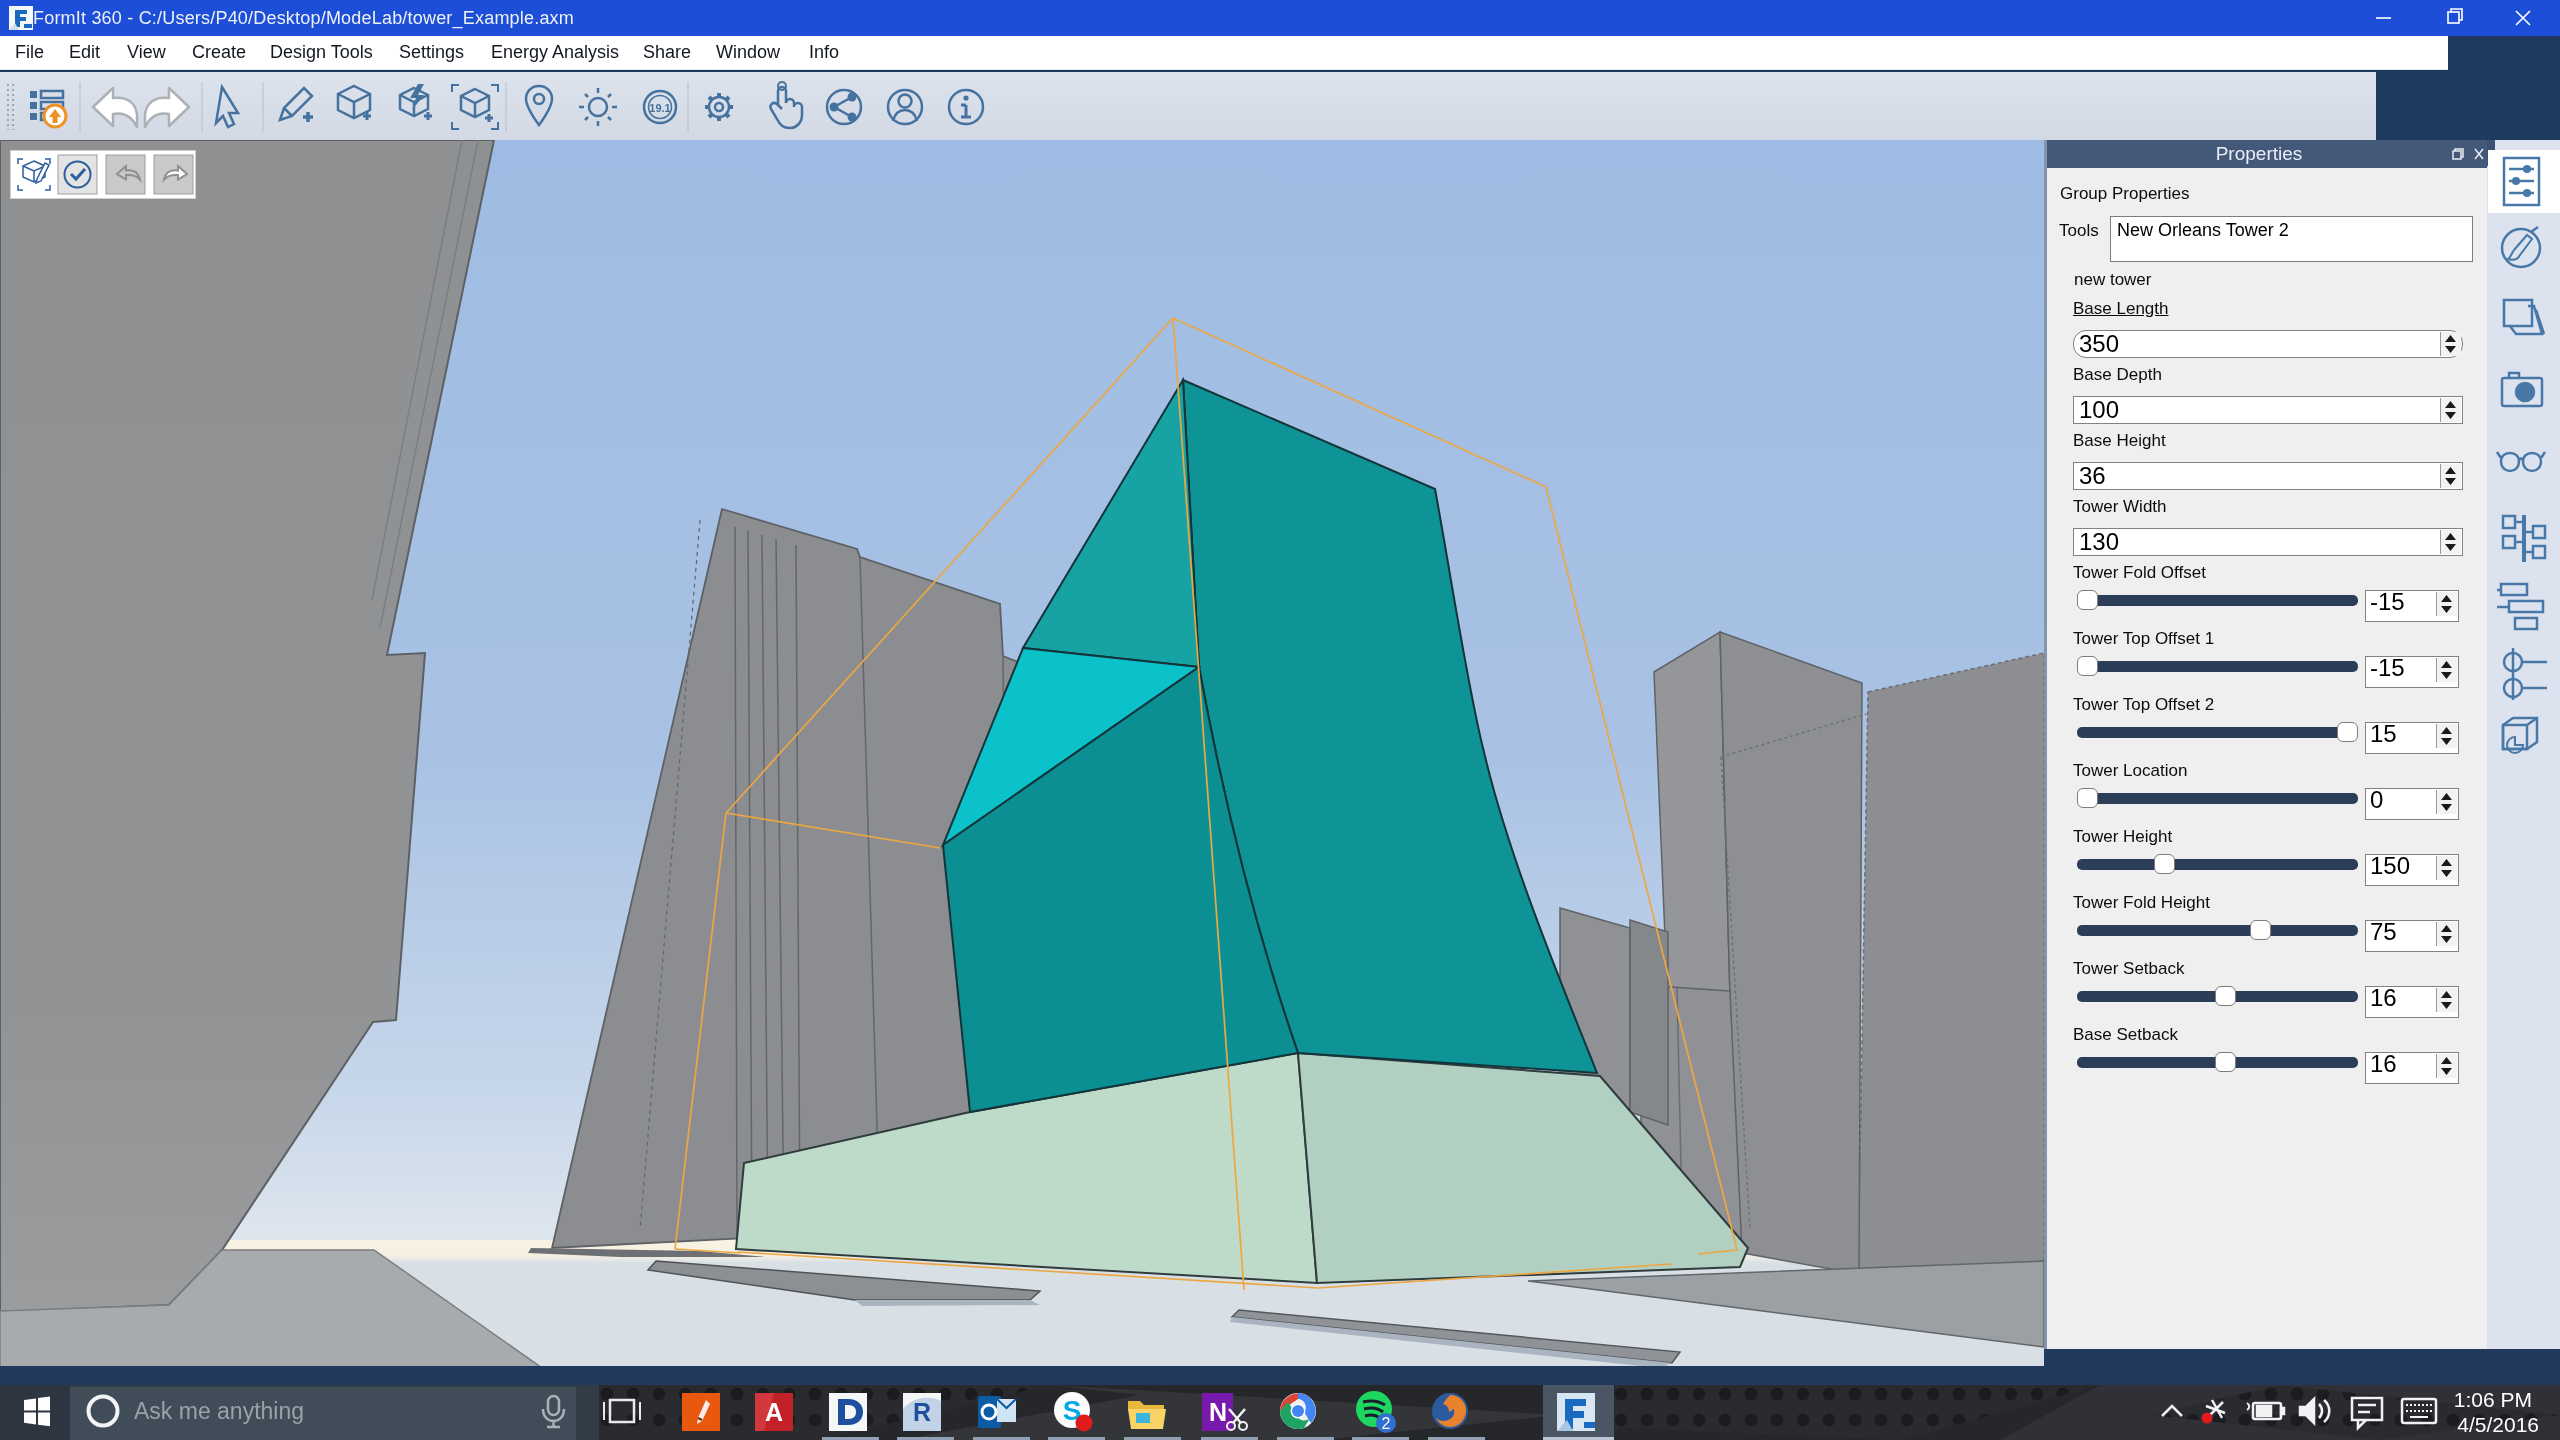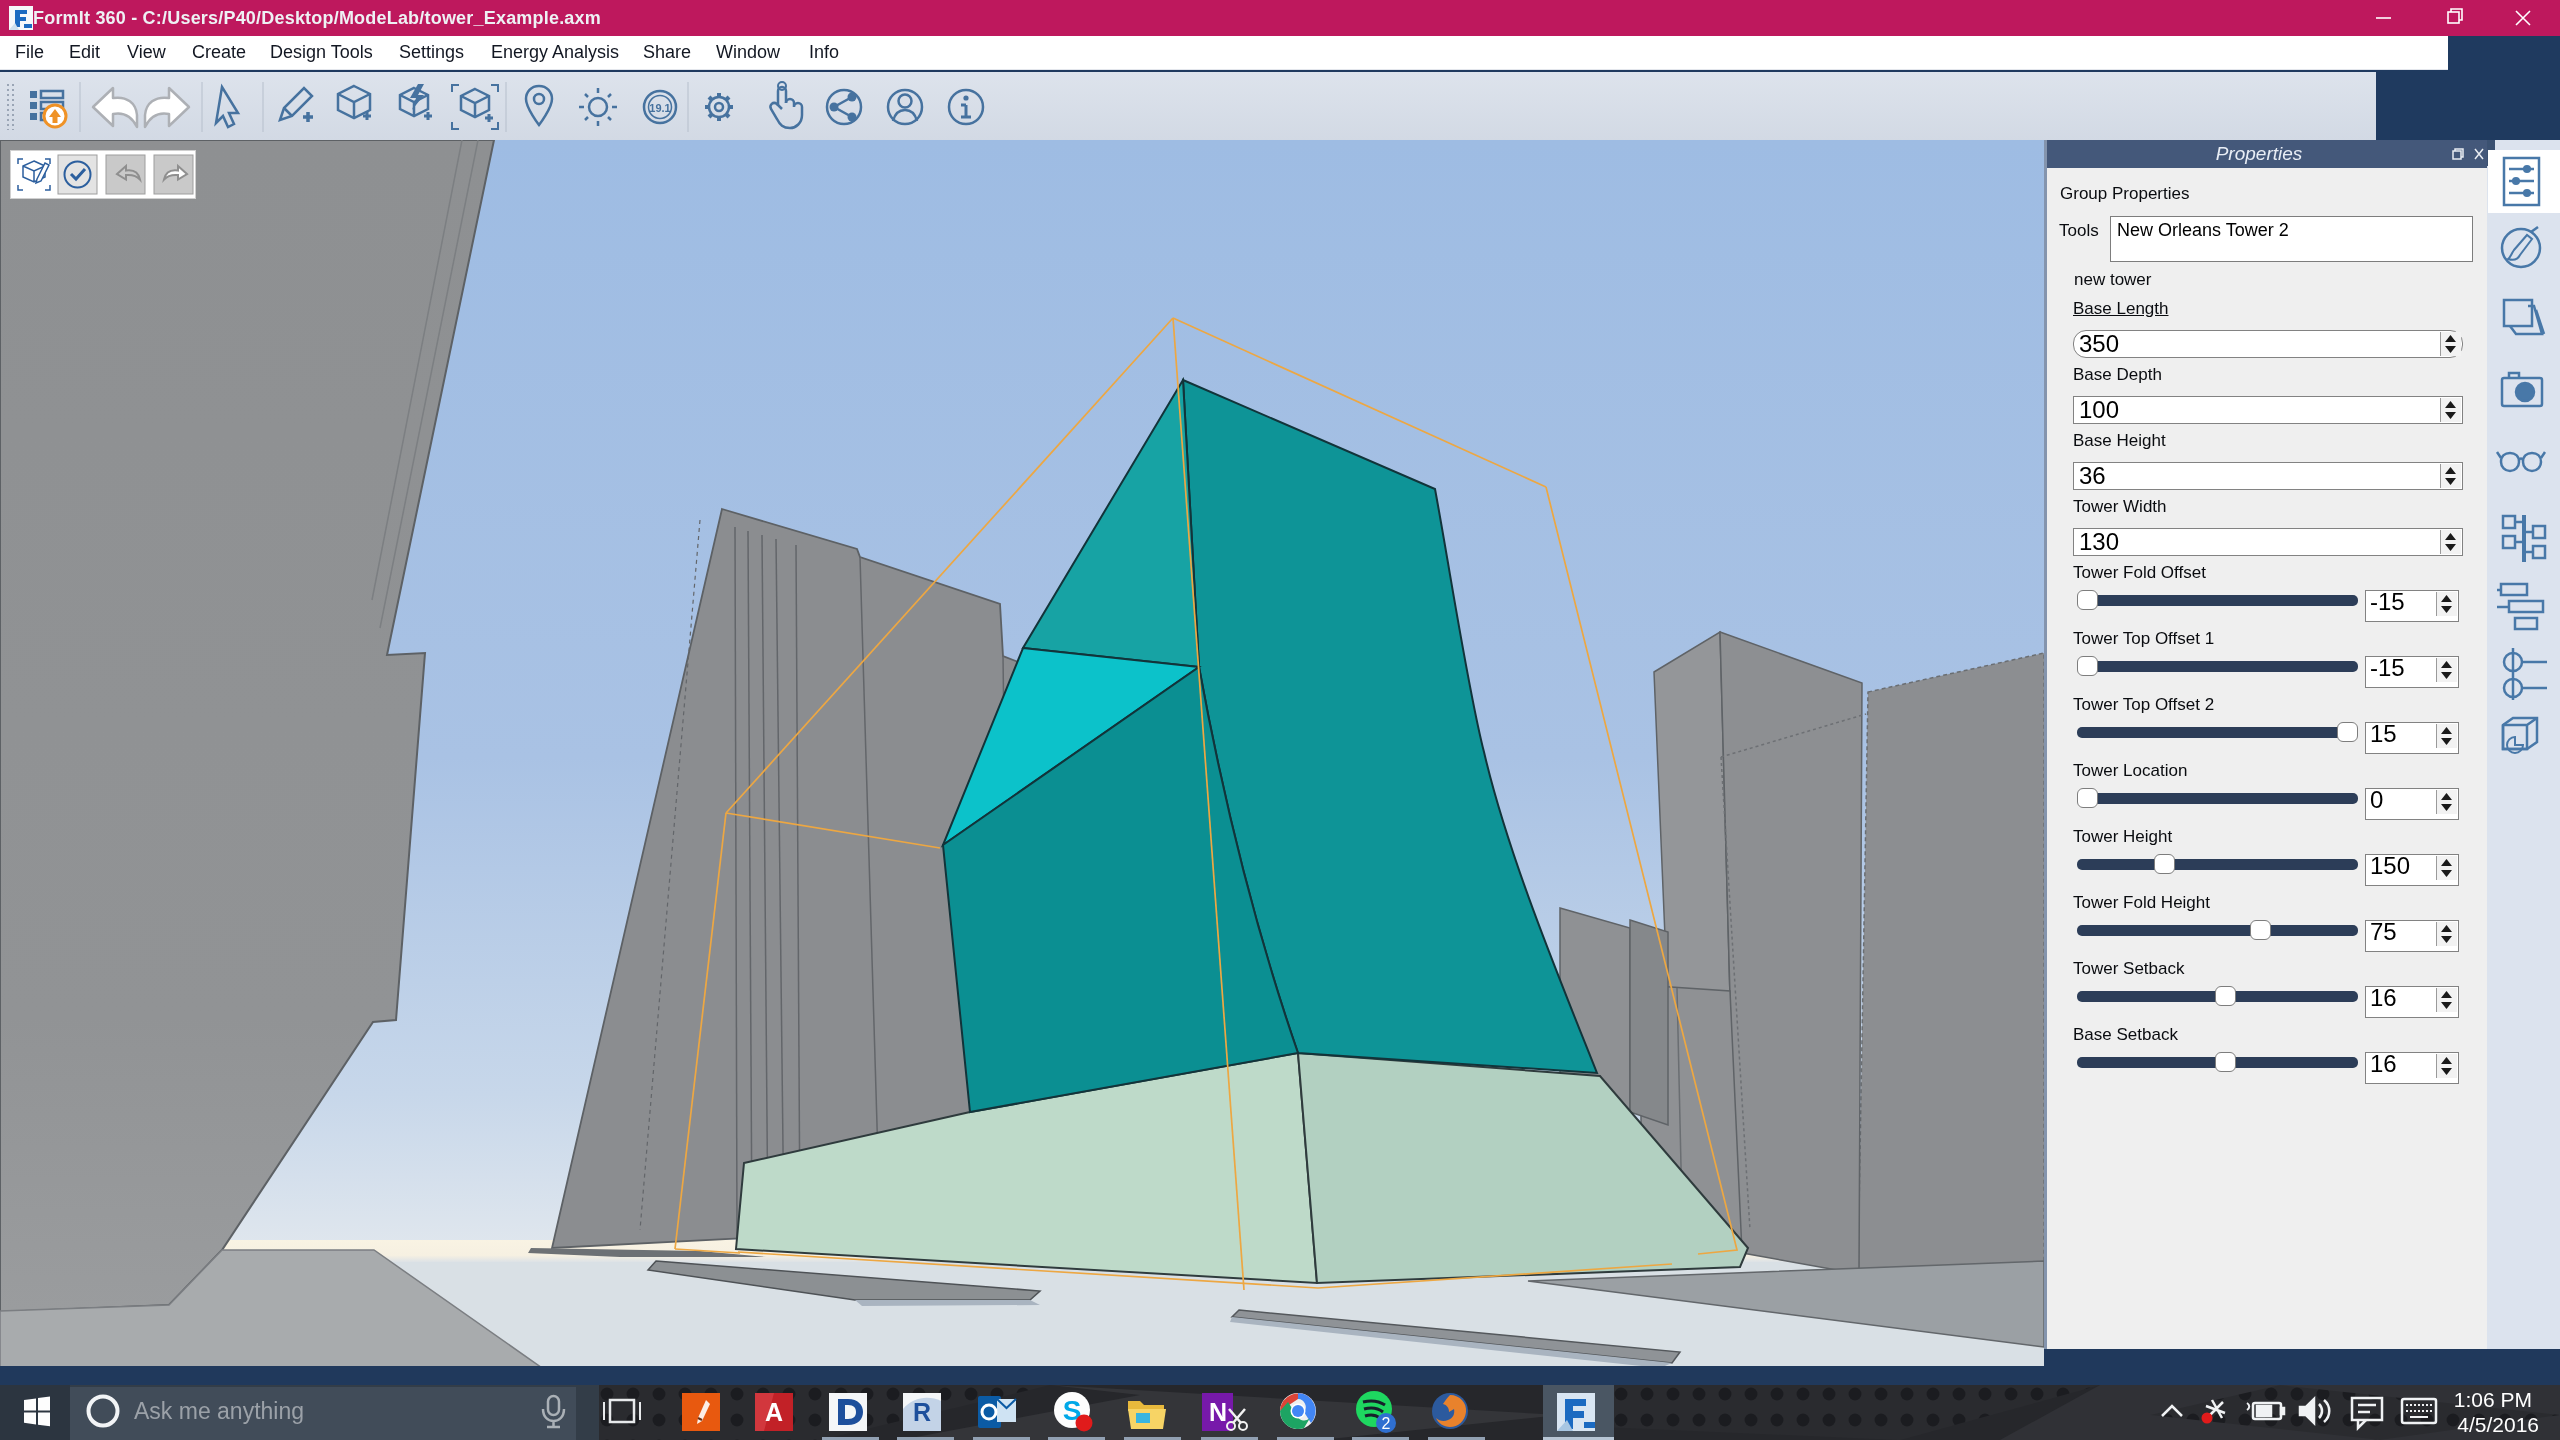--- a/index.html
+++ b/index.html
@@ -1,18 +1,18 @@
 <!DOCTYPE html>
 <html><head>
 <meta charset="utf-8">
 <style>
   html,body{margin:0;padding:0;width:2560px;height:1440px;overflow:hidden;
     font-family:"Liberation Sans",sans-serif;background:#1f3a5f;}
   .abs{position:absolute;}
-  #titlebar{position:absolute;left:0;top:0;width:2560px;height:36px;background:#be185d;color:#f2f4f6;font-weight:bold;}
+  #titlebar{position:absolute;left:0;top:0;width:2560px;height:36px;background:#1d4ed8;color:#f2f4f6;}
   #titlebar .ttl{position:absolute;left:33px;top:8px;font-size:18px;letter-spacing:0.2px;color:#eef1f4;}
   #menubar{position:absolute;left:0;top:36px;width:2448px;height:33px;background:#ffffff;border-bottom:1px solid #e3e6ec;}
   .mi{position:absolute;top:6px;font-size:18px;color:#121722;}
   #toolbar{position:absolute;left:0;top:72px;width:2376px;height:70px;
     background:linear-gradient(#dde3ec,#d2d9e4);border-bottom:1px solid #bfc6d2;}
   #viewport{position:absolute;left:0;top:140px;width:2044px;height:1226px;overflow:hidden;background:#dae1e6;}
   #vptools{position:absolute;left:10px;top:10px;width:186px;height:49px;background:#ffffff;border:1px solid #d0d0d0;box-sizing:border-box;}
   #navybottom{position:absolute;left:0;top:1366px;width:2560px;height:19px;background:#20395c;}
   #panel{position:absolute;left:2044px;top:140px;width:443px;height:1209px;background:#efefef;border-left:3px solid #8494ad;box-sizing:border-box;}
   #panelnavy{position:absolute;left:2044px;top:1349px;width:516px;height:36px;background:#20395c;}
@@ -276,21 +276,21 @@
     <path d="M60 23 l5 5 9 -10" fill="none" stroke="#2c5f9e" stroke-width="3"></path>
     <rect x="95" y="4" width="39" height="39" fill="#c9c9c9" stroke="#9d9d9d"></rect>
     <path d="M106 23 l9 -8 v4.5 c10 -1.5 13 4.5 14 9 c-4 -4.5 -8 -5 -14 -4.5 v4.5 z" fill="#c9c9c9" stroke="#8f8f8f" stroke-width="2"></path>
     <rect x="143" y="4" width="39" height="39" fill="#c9c9c9" stroke="#9d9d9d"></rect>
     <path d="M176 23 l-9 -8 v4.5 c-10 -1.5 -13 4.5 -14 9 c4 -4.5 8 -5 14 -4.5 v4.5 z" fill="#fdfdfd" stroke="#8f8f8f" stroke-width="2"></path>
   </svg>
 </div>
 </div>
 <div id="navybottom"></div>
 <div id="panel">
-  <div class="abs" style="left:0px;top:0px;width:440px;height:28px;background:#44587a;font-style:italic;">
+  <div class="abs" style="left:0px;top:0px;width:440px;height:28px;background:#44587a;">
     <div class="abs" style="left:0;width:424px;text-align:center;top:3px;font-size:19px;color:#e8edf5;">Properties</div>
     <svg class="abs" style="left:404px;top:7px" width="34" height="15" viewBox="0 0 34 15">
       <g stroke="#e8ecf2" stroke-width="1.5" fill="none">
         <rect x="2" y="4" width="8" height="8"></rect>
           <path d="M4 4 v-2 h8 v8 h-2"></path>
         <path d="M24 2 l8 10 M32 2 l-8 10"></path>
       </g>
     </svg>
   </div>
   <div class="lbl" style="left:13px;top:44px;">Group Properties</div>

